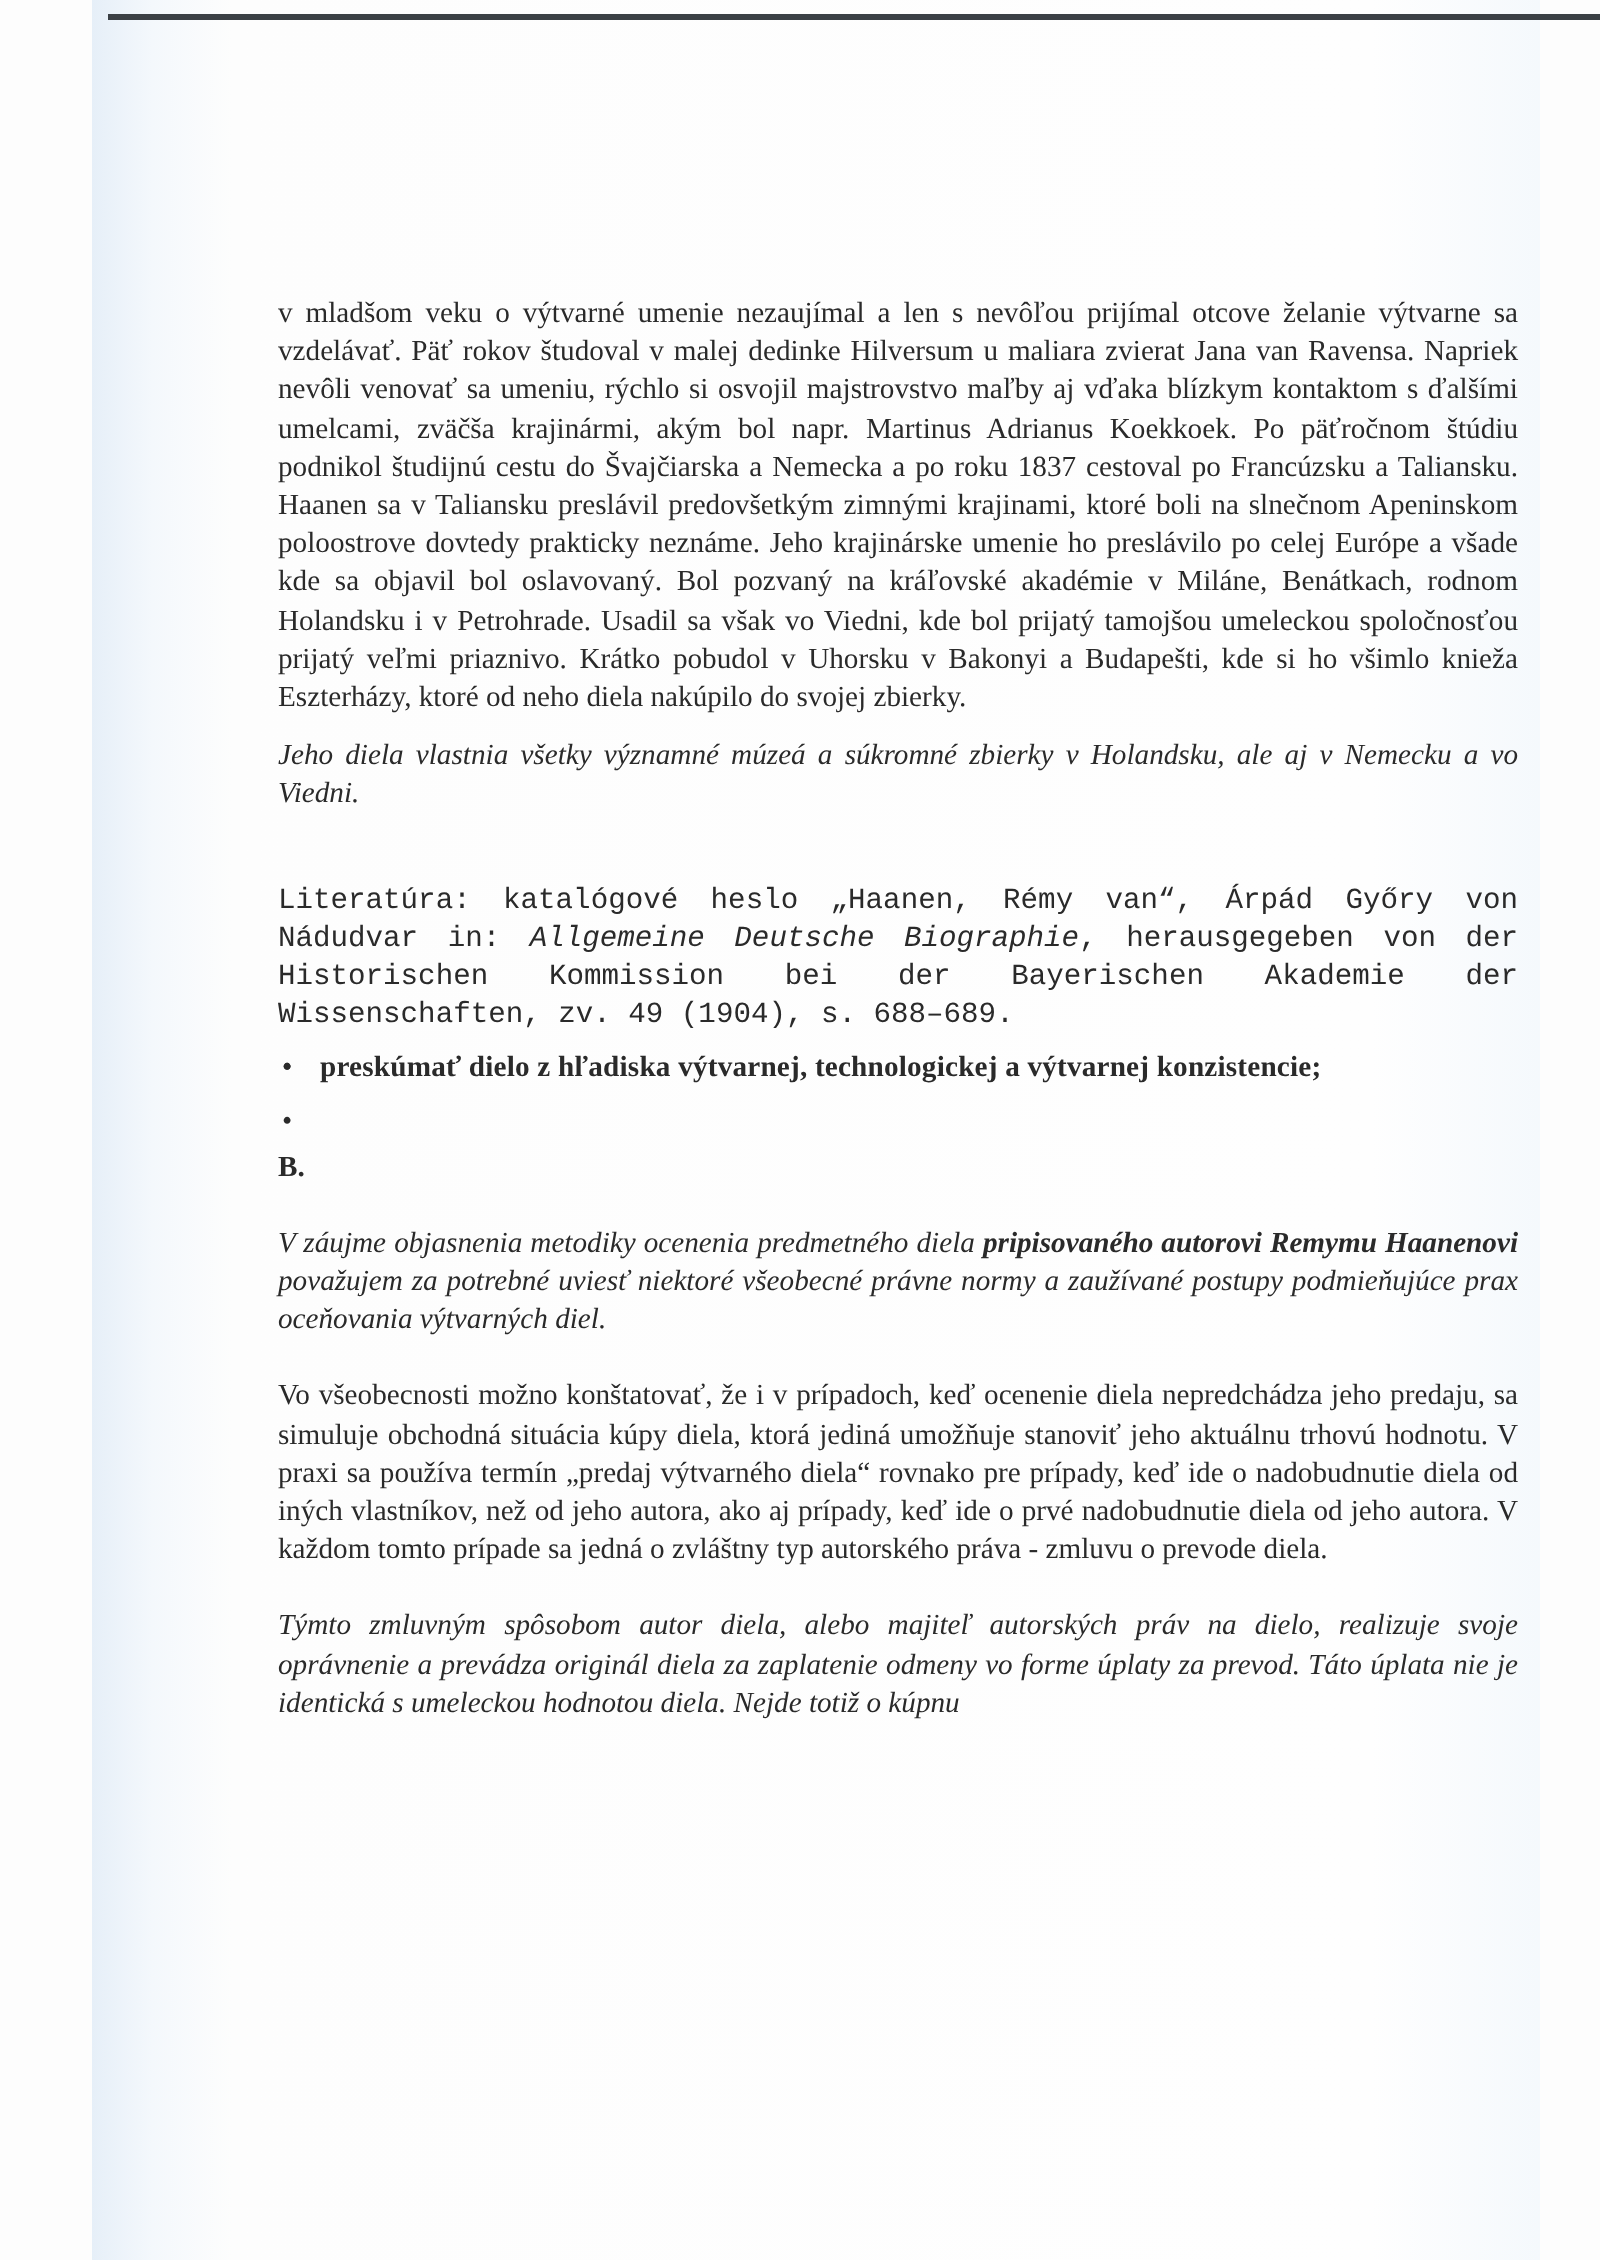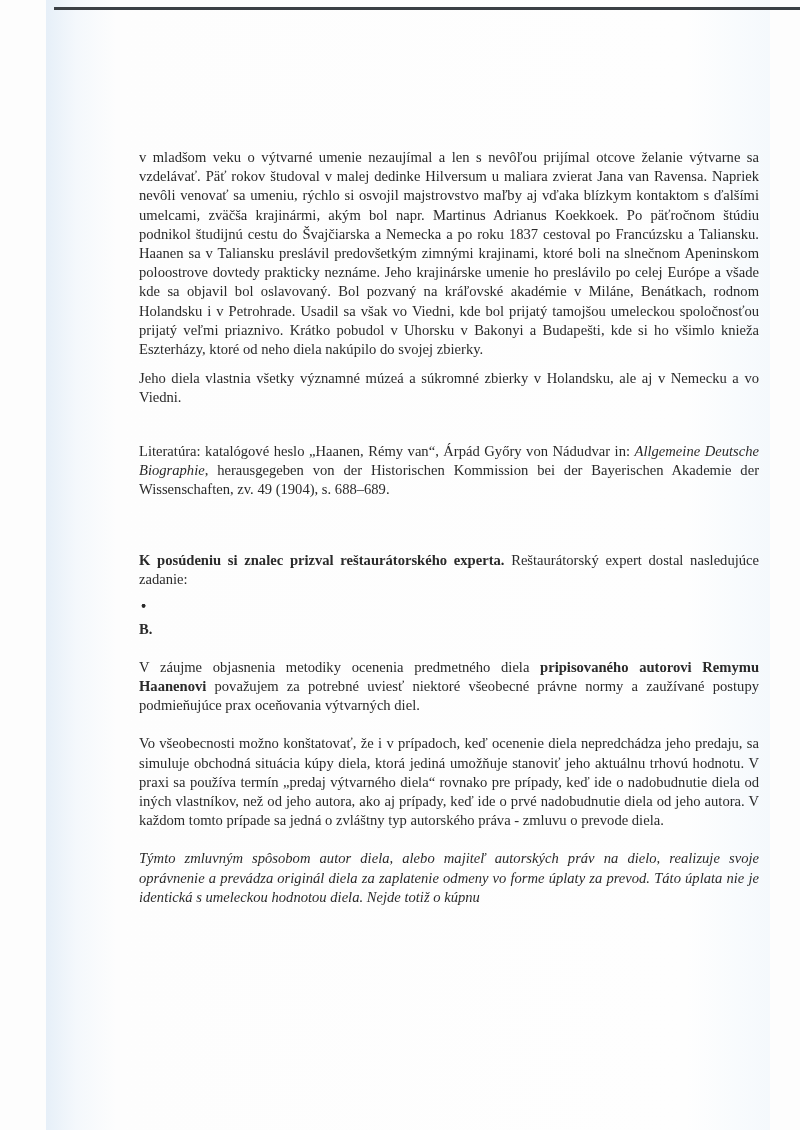--- a/index.html
+++ b/index.html
@@ -21,57 +21,56 @@
   .border-right {
     position: absolute; left: 784px; top: 7px; width: 4px; height: 1123px;
     background: linear-gradient(90deg, #6f7880, #3e454c 40%, #8a949c);
   }
   .content {
     position: absolute; left: 93px; top: 148px; width: 620px;
     font-size: 14.6px; line-height: 19.2px;
   }
   p { margin: 0; text-align: justify; }
   .p1 { }
-  .p2 { margin-top: 10px; }
-  .lit { margin-top: 34px; }
+  .p2 { margin-top: 10px; font-style: italic; }
+  .lit { margin-top: 34px; font-family: Liberation Mono, monospace; }
   .task { margin-top: 52px; }
   ul.tasks { list-style: none; margin: 6px 0 0 0; padding: 0; }
   ul.tasks li {
     position: relative; padding-left: 21px; font-weight: bold;
     margin-bottom: 7px; letter-spacing: 0.1px;
   }
   ul.tasks li .bullet {
     position: absolute; left: 2px; top: 0; font-weight: normal;
   }
   .sec-b { margin-top: 30px; font-weight: bold; }
-  .p-zaujme { margin-top: 19px; }
+  .p-zaujme { margin-top: 19px; font-style: italic; }
   .p-vseob { margin-top: 19px; }
   .p-tymto { margin-top: 19px; font-style: italic; }
   .bold { font-weight: bold; }
   .ital { font-style: italic; }
 </style>
 </head>
 <body>
 
 <div class="page">
   <div class="border-top"></div>
   <div class="border-right"></div>
 
   <div class="content">
     <p class="p1">v mladšom veku o výtvarné umenie nezaujímal a len s nevôľou prijímal otcove želanie výtvarne sa vzdelávať. Päť rokov študoval v malej dedinke Hilversum u maliara zvierat Jana van Ravensa. Napriek nevôli venovať sa umeniu, rýchlo si osvojil majstrovstvo maľby aj vďaka blízkym kontaktom s ďalšími umelcami, zväčša krajinármi, akým bol napr. Martinus Adrianus Koekkoek. Po päťročnom štúdiu podnikol študijnú cestu do Švajčiarska a Nemecka a po roku 1837 cestoval po Francúzsku a Taliansku. Haanen sa v Taliansku preslávil predovšetkým zimnými krajinami, ktoré boli na slnečnom Apeninskom poloostrove dovtedy prakticky neznáme. Jeho krajinárske umenie ho preslávilo po celej Európe a všade kde sa objavil bol oslavovaný. Bol pozvaný na kráľovské akadémie v Miláne, Benátkach, rodnom Holandsku i v Petrohrade. Usadil sa však vo Viedni, kde bol prijatý tamojšou umeleckou spoločnosťou prijatý veľmi priaznivo. Krátko pobudol v Uhorsku v Bakonyi a Budapešti, kde si ho všimlo knieža Eszterházy, ktoré od neho diela nakúpilo do svojej zbierky.</p>
 
     <p class="p2">Jeho diela vlastnia všetky významné múzeá a súkromné zbierky v Holandsku, ale aj v Nemecku a vo Viedni.</p>
 
     <p class="lit"><span>Literatúra: katalógové heslo „Haanen, Rémy van“, Árpád Győry von Nádudvar in: </span><span class="ital">Allgemeine Deutsche Biographie</span><span>, herausgegeben von der Historischen Kommission bei der Bayerischen Akademie der Wissenschaften, zv. 49 (1904), s. 688–689.</span></p>
 
-    <p class="task"><span class="bold">K posúdeniu  si znalec prizval reštaurátorského experta.</span><span> Reštaurátorský expert dostal nasledujúce zadanie:</span></p>
 
     <ul class="tasks">
       <li><span class="bullet">•</span></li>
-      <li><span class="bullet">•</span></li>
+      <li><span class="bullet">•</span><span>preskúmať dielo z hľadiska výtvarnej, technologickej a výtvarnej konzistencie;</span></li>
       <li><span class="bullet">•</span></li>
     </ul>
 
     <p class="sec-b">B.</p>
 
     <p class="p-zaujme"><span>V záujme objasnenia metodiky ocenenia predmetného diela </span><span class="bold">pripisovaného autorovi Remymu Haanenovi</span><span> považujem za potrebné uviesť niektoré všeobecné právne normy a zaužívané postupy podmieňujúce prax oceňovania výtvarných diel.</span></p>
 
     <p class="p-vseob">Vo všeobecnosti možno konštatovať, že i v prípadoch, keď ocenenie diela nepredchádza jeho predaju, sa simuluje obchodná situácia kúpy diela, ktorá jediná umožňuje stanoviť jeho aktuálnu trhovú hodnotu. V praxi sa používa termín „predaj výtvarného diela“ rovnako pre prípady, keď ide o nadobudnutie diela od iných vlastníkov, než od jeho autora, ako aj prípady, keď ide o prvé nadobudnutie diela od jeho autora. V každom tomto prípade sa jedná o zvláštny typ autorského práva - zmluvu o prevode diela.</p>
 
     <p class="p-tymto">Týmto zmluvným spôsobom autor diela, alebo majiteľ autorských práv na dielo, realizuje svoje oprávnenie a prevádza originál diela za zaplatenie odmeny vo forme úplaty za prevod. Táto úplata nie je identická s umeleckou hodnotou diela. Nejde totiž o kúpnu</p>

